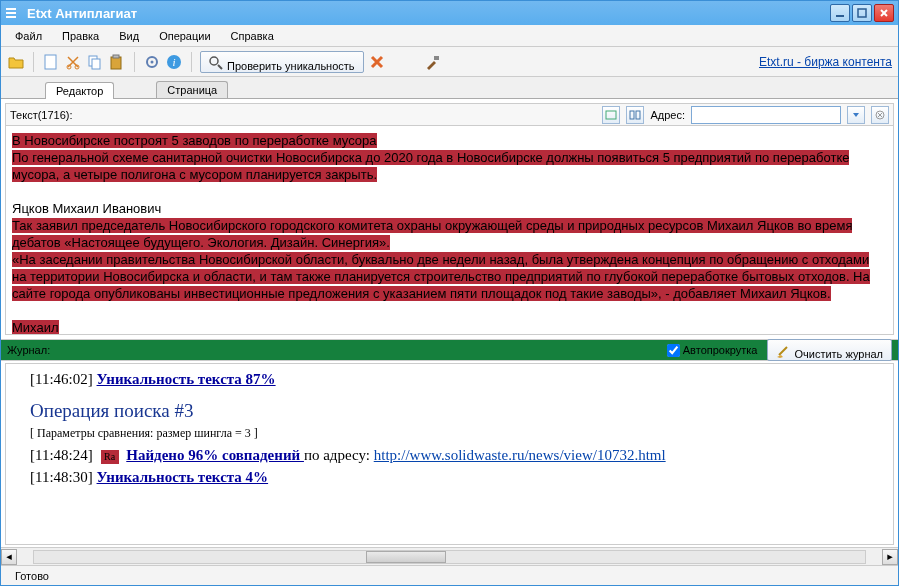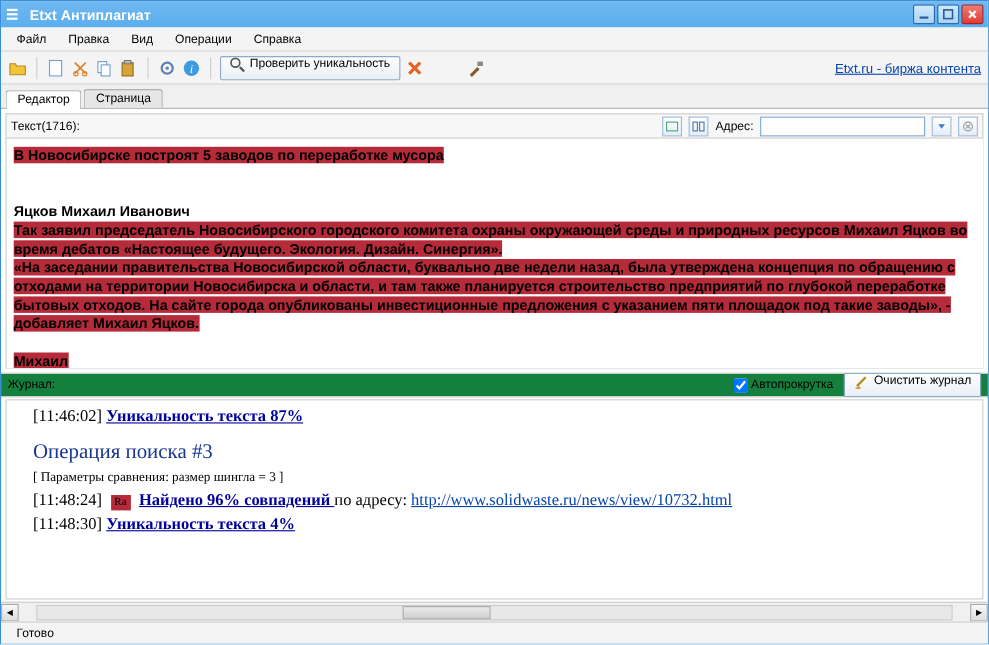--- a/index.html
+++ b/index.html
@@ -11,34 +11,34 @@
   .titlebar .title-spacer { flex: 1; }
   .winbtn { width: 20px; height: 18px; margin-left: 2px; border: 1px solid #2e6aa8; border-radius: 2px; background: linear-gradient(#cfe8fb,#a9d4f5); display:flex; align-items:center; justify-content:center; font-size:11px; cursor: pointer; }
   .winbtn.close { background: linear-gradient(#f07b72,#e53a30); border-color:#a52020; color:#fff; font-weight:bold;}
   
   .menubar { height: 22px; background: #f4f4f4; border-bottom: 1px solid #ccc; display: flex; align-items: stretch; padding: 0 4px; }
   .menubar .menuitem { padding: 0 10px; line-height: 22px; cursor: pointer; }
   
   .toolbar { height: 30px; background:#f4f4f4; border-bottom:1px solid #ccc; display:flex; align-items:center; padding:0 6px; gap:4px;}
   .toolbar .sep { width:1px; height:20px; background:#ccc; margin:0 4px;}
   .ticon { width:18px; height:18px; display:flex; align-items:center; justify-content:center; cursor:pointer; }
-  .toolbtn { height:22px; border:1px solid #8fa9c7; background:linear-gradient(#fdfdfd,#e9eff7); padding:0 8px; display:flex; align-items:flex-start; gap:4px; cursor:pointer; border-radius:2px;}
+  .toolbtn { height:22px; border:1px solid #8fa9c7; background:linear-gradient(#fdfdfd,#e9eff7); padding:0 8px; display:flex; align-items:flex-end; gap:4px; cursor:pointer; border-radius:2px;}
   .toolbar a.right-link { margin-left:auto; color:#0645ad; text-decoration:underline; font-size:12px; }
   
   .tabrow { height:22px; background:#f0f0f0; display:flex; align-items:flex-end; padding:0 4px; border-bottom:1px solid #aaa;}
-  .tab { padding:2px 10px; border:1px solid #aaa; border-bottom:none; margin-right:2px; background:#e6e6e6; border-radius:3px 3px 0 0; cursor:pointer;}
+  .tab { padding:2px 10px; border:1px solid #aaa; border-bottom:none; margin-right:2px; background:#e6e6e6; border-radius:3px 3px 0 0; cursor:pointer;margin-left:40px;}
   .tab.active { background:#fff; position:relative; top:1px;}
   
   .editor-wrap { flex:0 0 auto; background:#fff; padding:4px; display:flex; flex-direction:column;}
   .editor-toolbar{ height:22px; display:flex; align-items:center; gap:6px; border:1px solid #ccc; border-bottom:none; padding:0 4px; background:#f7f7f7;}
   .editor-toolbar .lbl { font-size:11px; }
   .editor-toolbar .flex { flex:1; }
   .addr-input { width:150px; height:18px; border:1px solid #7ea9d6; font-size:11px; padding:0 3px;}
   .small-btn { width:18px; height:18px; border:1px solid #9fbad8; background:linear-gradient(#fff,#e3edf7); display:flex; align-items:center; justify-content:center; cursor:pointer;}
-  .editor-body { background:#fff; border:1px solid #ccc; height:210px; overflow-y:scroll; padding:6px; font-size:13px; line-height:17px; font-family:Arial,sans-serif; color:#000;font-weight:bold;}
+  .editor-body { background:#fff; border:1px solid #ccc; height:210px; overflow-y:scroll; padding:6px; font-size:13px; line-height:17px; font-family:Arial,sans-serif; color:#000;}
   .hl { background:#b52b3a; color:#000; }
   
   .journal-header { height:22px; border:1px solid #ccc; border-left:none; border-right:none; background:#15803d; display:flex; align-items:center; padding:0 6px; gap:10px;}
   .journal-header .flex { flex:1; }
   .journal-header label { display:flex; align-items:center; gap:3px; }
   .journal-body { flex:1; overflow:auto; padding:4px 24px; font-family:"Times New Roman",serif; font-size:15px; line-height:22px; border:1px solid #ccc; margin:2px 4px; }
   .journal-body .ts { color:#000; }
   .journal-body a { color:#00009c; text-decoration:underline; font-weight:bold;}
   .journal-body a.url { color:#0645ad; font-weight:normal;}
   .journal-body .op-title { color:#183691; font-size:19px; margin-top:10px; }
@@ -189,21 +189,21 @@
       <div class="small-btn">
           <svg width="10" height="10">
             <circle cx="5" cy="5" r="4" fill="none" stroke="#999"></circle>
             <line x1="3" y1="3" x2="7" y2="7" stroke="#999"></line>
             <line x1="7" y1="3" x2="3" y2="7" stroke="#999"></line>
           </svg>
         </div>
     </div>
     <div class="editor-body">
       <span class="hl">В Новосибирске построят 5 заводов по переработке мусора</span><br>
-      <br>
+      <span class="hl">По генеральной схеме санитарной очистки Новосибирска до 2020 года в Новосибирске должны появиться 5 предприятий по переработке мусора, а четыре полигона с мусором планируется закрыть.</span><br>
       <br>
       <span>Яцков Михаил Иванович</span><br>
       <span class="hl">Так заявил председатель Новосибирского городского комитета охраны окружающей среды и природных ресурсов Михаил Яцков во время дебатов «Настоящее будущего. Экология. Дизайн. Синергия».</span><br>
       <span class="hl">«На заседании правительства Новосибирской области, буквально две недели назад, была утверждена концепция по обращению с отходами на территории Новосибирска и области, и там также планируется строительство предприятий по глубокой переработке бытовых отходов. На сайте города опубликованы инвестиционные предложения с указанием пяти площадок под такие заводы», - добавляет Михаил Яцков.</span><br>
       <br>
       <span class="hl">Михаил</span>
     </div>
   </div>
 
   <div class="journal-header">

